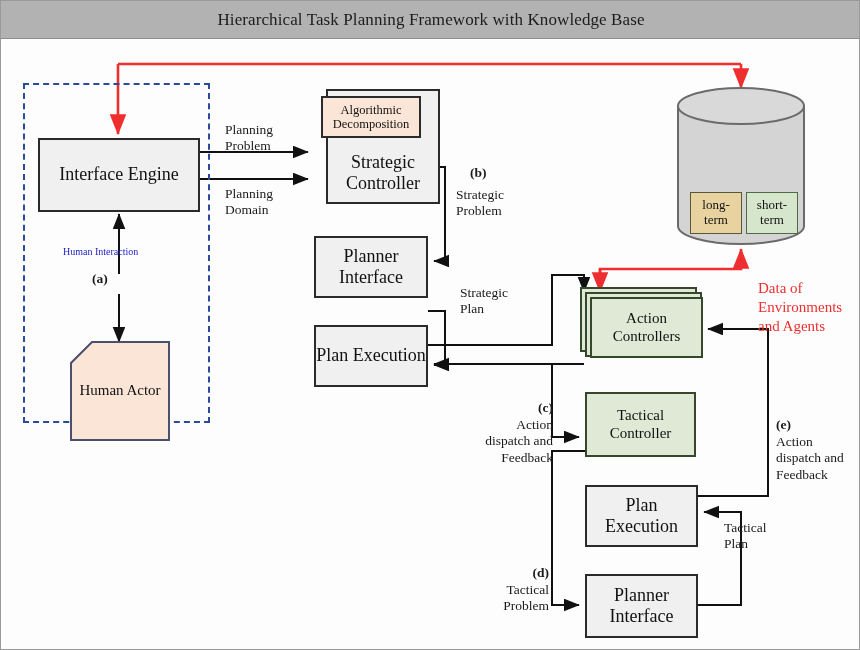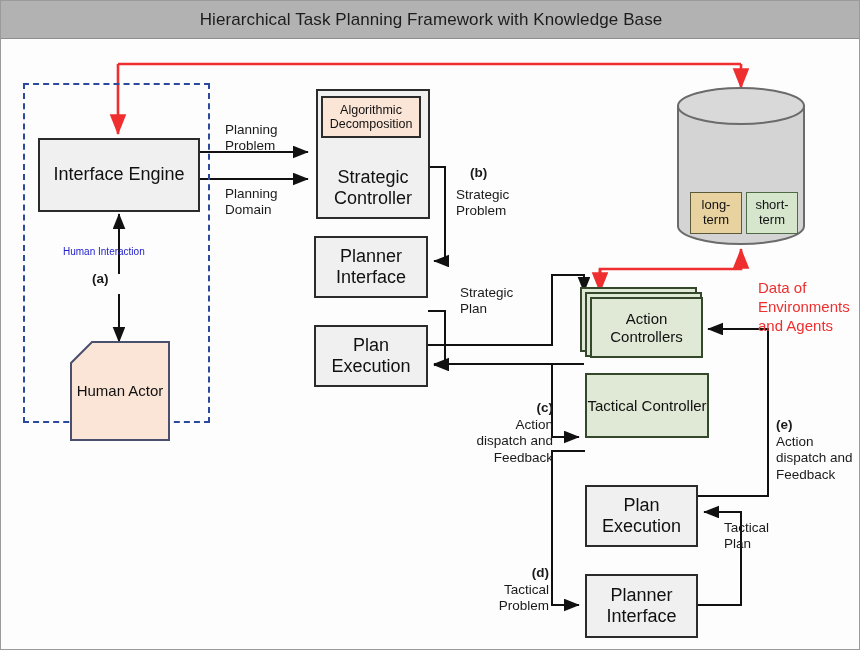--- a/index.html
+++ b/index.html
@@ -7,20 +7,21 @@
     background: #ffffff;
     font-family: "Liberation Sans", sans-serif;
   }
   #root {
     position: relative;
     width: 860px; height: 650px;
     background: #e5e5e5;
     box-sizing: border-box;
     border: 1px solid #9a9a9a;
     overflow: hidden;
+    font-family: Liberation Serif, serif;
   }
   #title-bar {
     position: absolute; left: 0; top: 0;
     width: 860px; height: 38px;
     background: #b2b2b2;
     border-bottom: 1px solid #8e8e8e;
     display: flex; align-items: center; justify-content: center;
     box-sizing: border-box;
   }
   #title-bar .title-text {
@@ -198,21 +199,21 @@
     </div>
 
     <div class="human-actor" style="left:69px; top:302px; width:100px; height:100px;">
       <svg width="100" height="100" viewBox="0 0 100 100">
         <path d="M22,1 L99,1 L99,99 L1,99 L1,22 Z" fill="#fbe5d6" stroke="#4a4f6e" stroke-width="2"></path>
       </svg>
       <span class="ha-label">Human
 Actor</span>
     </div>
 
-    <div class="node box-gray" style="left:315px; top:50px; width:114px; height:130px; align-items:flex-end; padding-bottom:8px;">
+    <div class="node box-gray" style="left:325px; top:50px; width:114px; height:115px; align-items:flex-end; padding-bottom:8px;">
       <span>Strategic
 Controller</span>
     </div>
     <div class="algo-box" style="left:320px; top:57px; width:100px; height:42px;">
       <span>Algorithmic
 Decomposition</span>
     </div>
 
     <div class="node box-gray" style="left:313px; top:197px; width:114px; height:62px;">
       <span>Planner
@@ -224,21 +225,21 @@
 Execution</span>
     </div>
 
     <div class="box-green-back" style="position:absolute; left:579px; top:248px; width:113px; height:61px;"></div>
     <div class="box-green-back" style="position:absolute; left:584px; top:253px; width:113px; height:61px;"></div>
     <div class="node box-green" style="left:589px; top:258px; width:113px; height:61px;">
       <span>Action
 Controllers</span>
     </div>
 
-    <div class="node box-green" style="left:584px; top:334px; width:124px; height:65px;">
+    <div class="node box-green" style="left:584px; top:353px; width:111px; height:65px;">
       <span>Tactical
 Controller</span>
     </div>
 
     <div class="node box-gray" style="left:584px; top:446px; width:113px; height:62px;">
       <span>Plan
 Execution</span>
     </div>
 
     <div class="node box-gray" style="left:584px; top:535px; width:113px; height:64px;">

